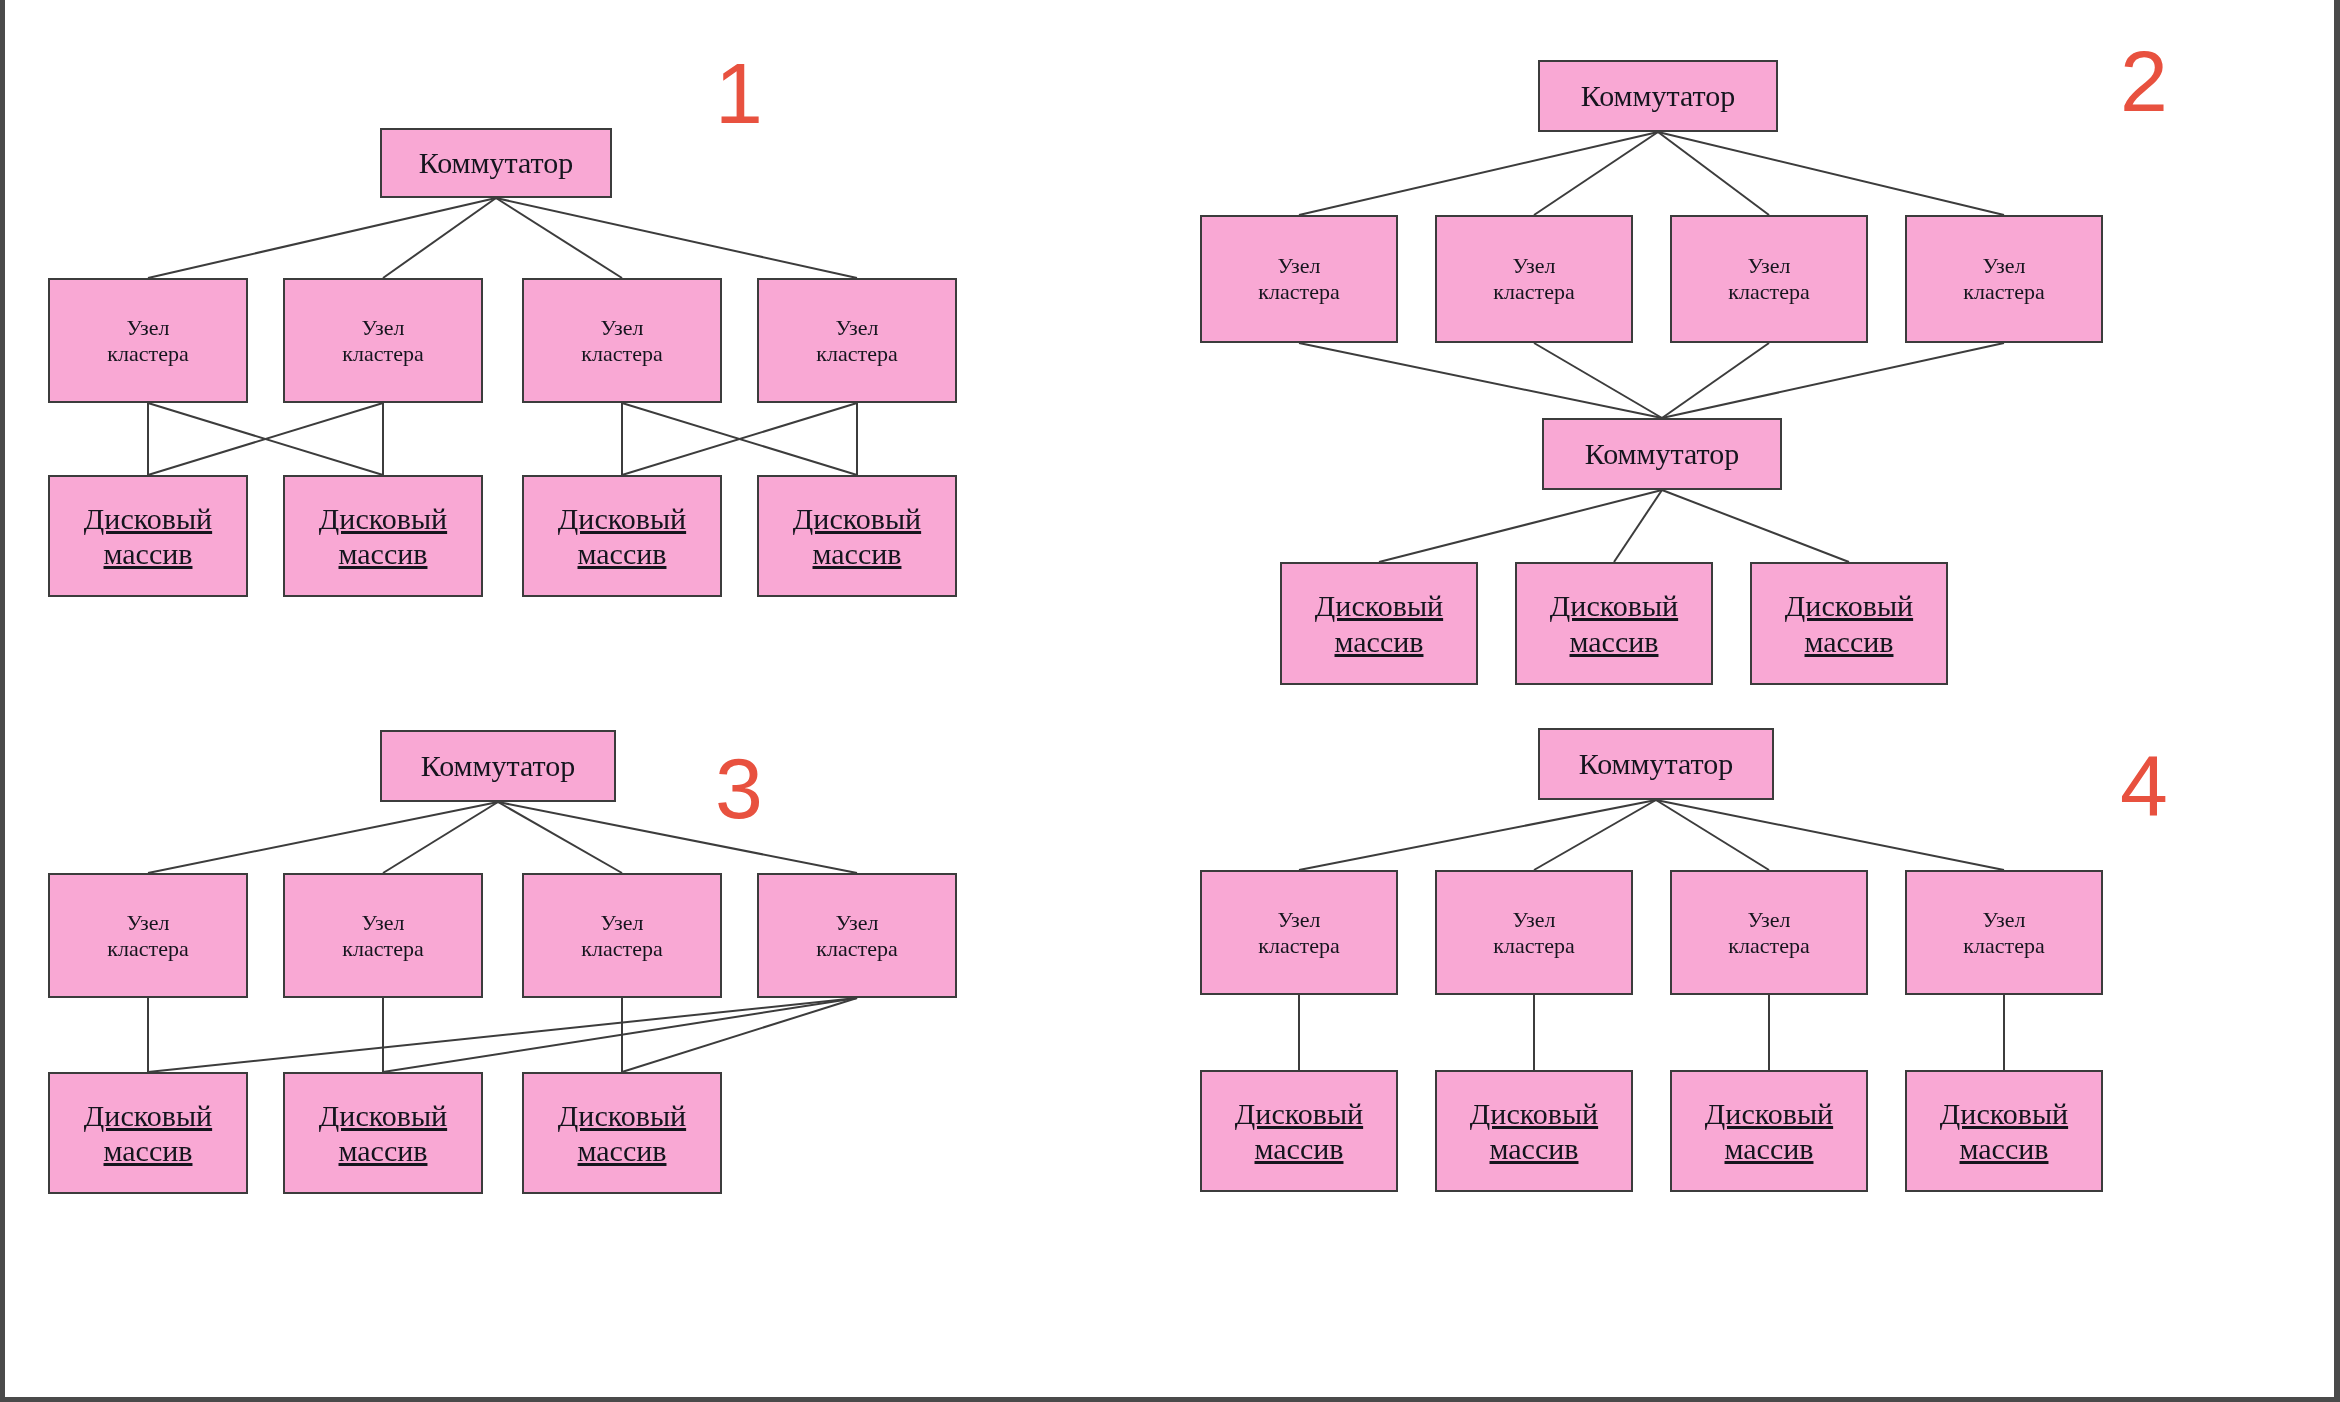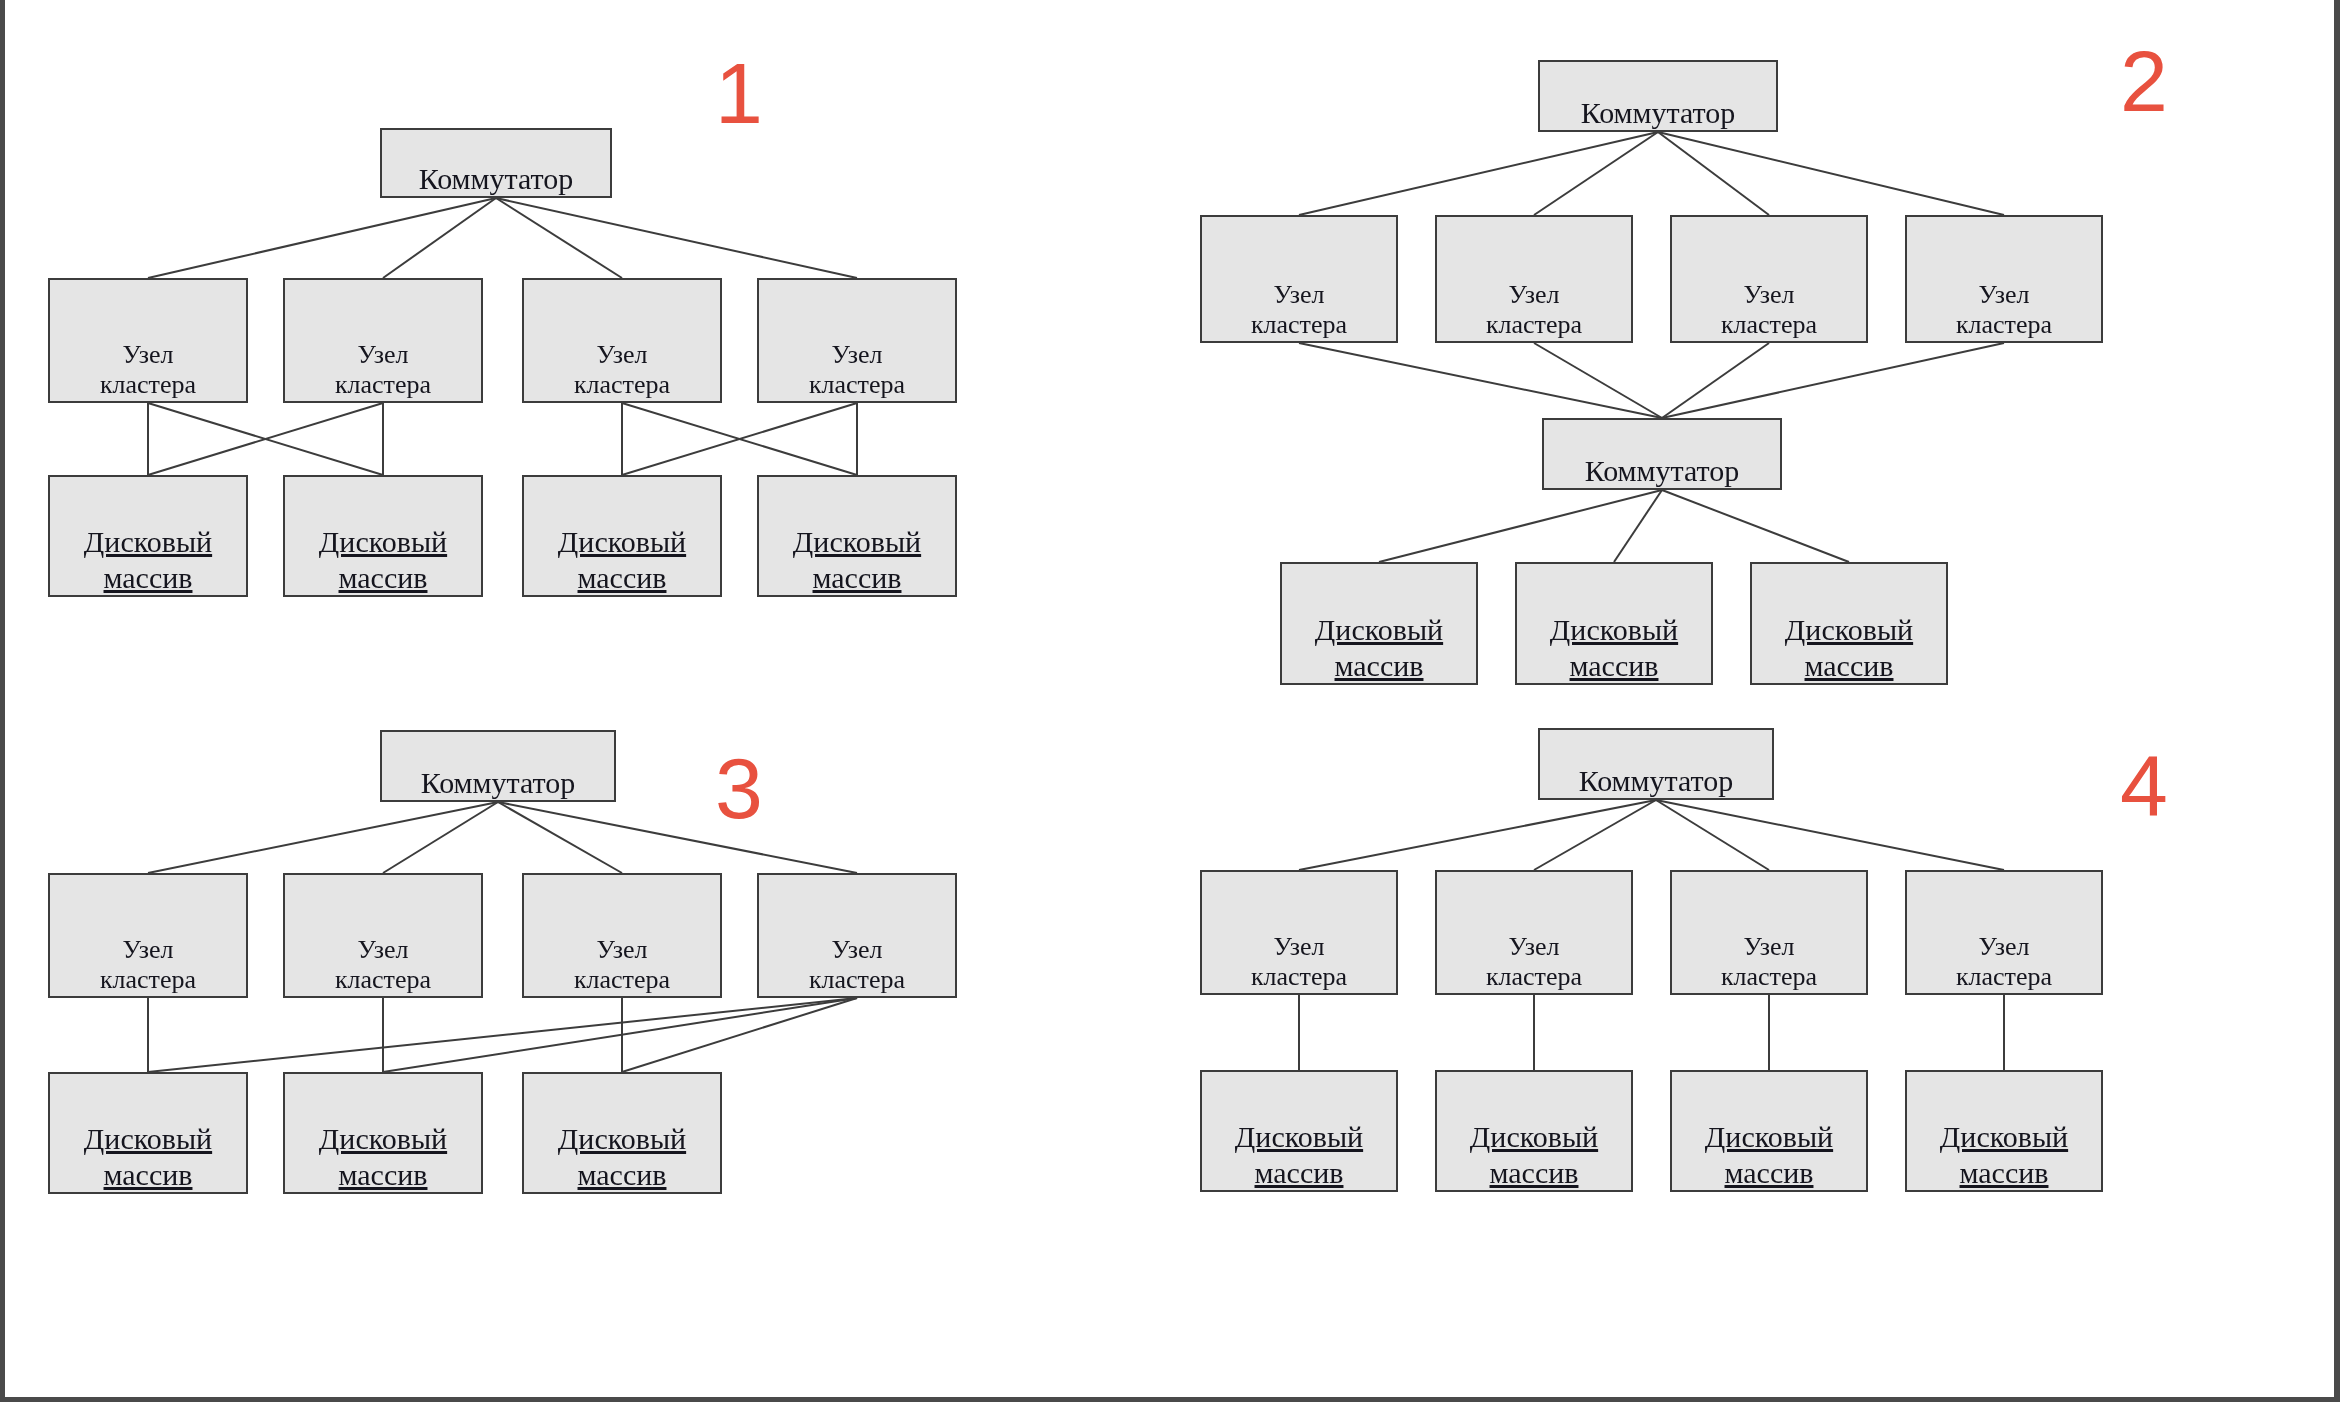--- a/index.html
+++ b/index.html
@@ -35,33 +35,33 @@
   .diagram-svg {
     position: absolute;
     left: 0;
     top: 0;
   }
 
   .box {
     position: absolute;
     box-sizing: border-box;
     border: 2px solid #3c3c3c;
-    background: #e5e5e5;
+    background: #f9a8d4;
     display: flex;
     flex-direction: column;
     align-items: center;
-    justify-content: flex-end;
+    justify-content: center;
     line-height: 1.18;
     color: #15151e;
     text-align: center;
   }
   .box span { display: block; white-space: nowrap; }
 
   .box-switch { font-size: 30px; }
-  .box-node   { font-size: 26px; }
+  .box-node   { font-size: 22px; }
   .box-disk   { font-size: 30px; text-decoration: underline; }
 
   .quad-number {
     position: absolute;
     color: #e8513f;
     font-family: "Liberation Sans", "DejaVu Sans", sans-serif;
     font-size: 86px;
     font-weight: 400;
     line-height: 1;
     user-select: none;

